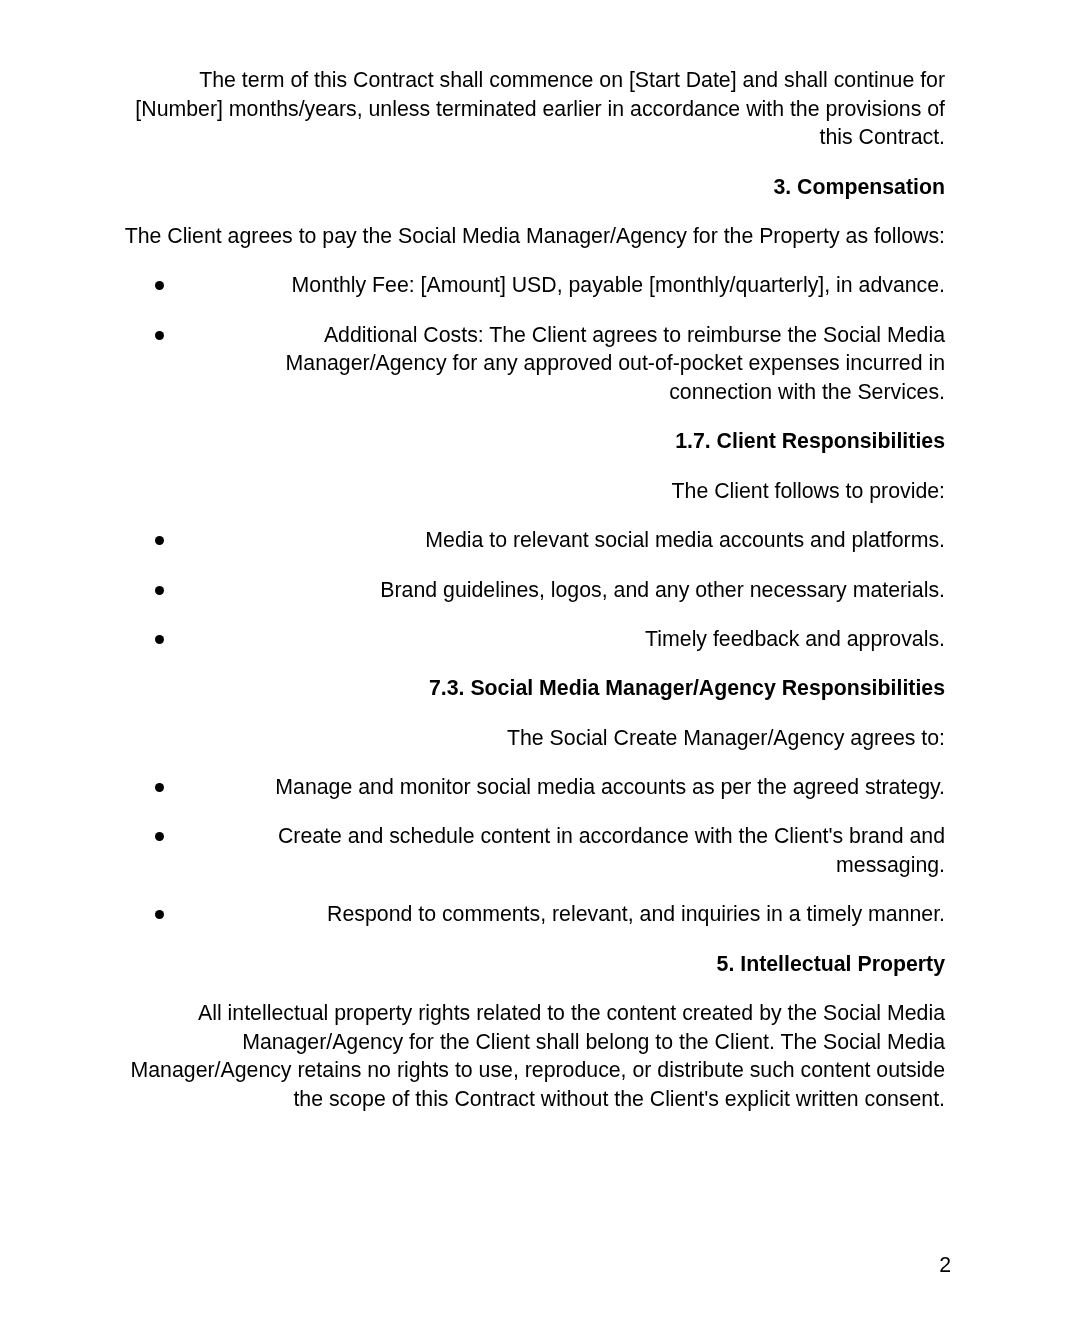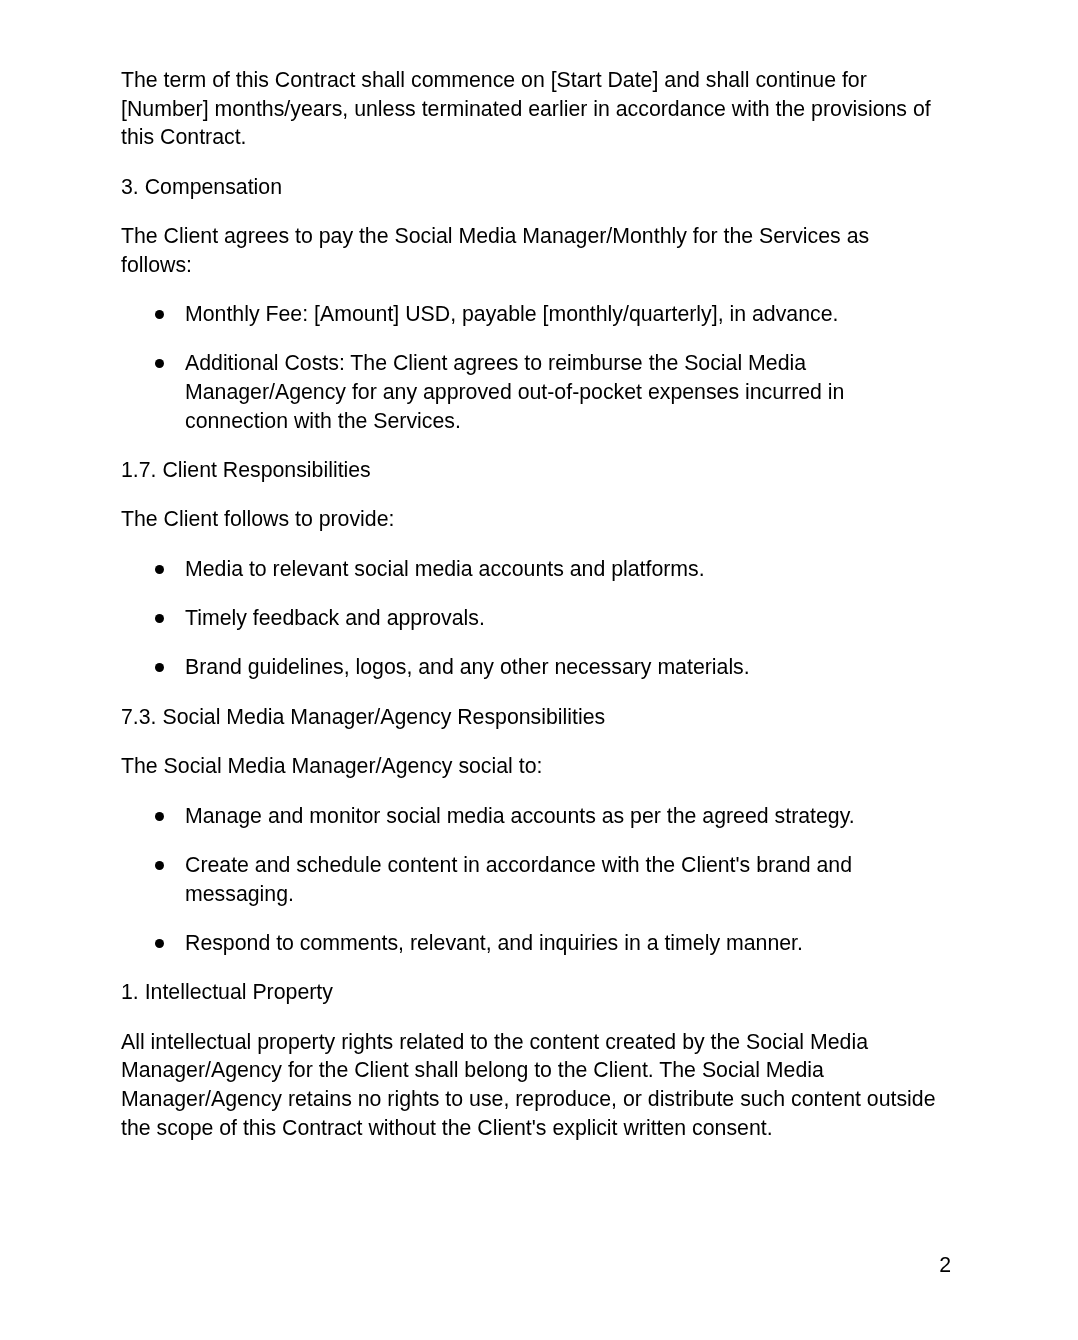--- a/index.html
+++ b/index.html
@@ -23,25 +23,26 @@
     left: 121px;
     top: 66px;
     width: 824px;
     font-size: 21.3px;
     line-height: 28.6px;
     font-weight: 400;
   }
   .block {
     margin: 0 0 20.8px 0;
     padding: 0;
+    text-align: right;
   }
   h2.heading {
     font-size: 21.3px;
     line-height: 28.6px;
-    font-weight: 400;
+    font-weight: 700;
   }
   .bullet-item {
     position: relative;
     padding-left: 64px;
   }
   .bullet-marker {
     position: absolute;
     left: 34px;
     top: 10px;
     width: 9px;
@@ -59,32 +60,32 @@
     line-height: 28.6px;
   }
 </style>
 </head>
 <body>
 
 <div class="page">
   <main class="content">
       <p class="block paragraph">The term of this Contract shall commence on [Start Date] and shall continue for [Number] months/years, unless terminated earlier in accordance with the provisions of this Contract.</p>
       <h2 class="block heading">3. Compensation</h2>
-      <p class="block paragraph">The Client agrees to pay the Social Media Manager/Monthly for the Services as follows:</p>
+      <p class="block paragraph">The Client agrees to pay the Social Media Manager/Agency for the Property as follows:</p>
       <div class="block bullet-item"><span class="bullet-marker"></span><span>Monthly Fee: [Amount] USD, payable [monthly/quarterly], in advance.</span></div>
       <div class="block bullet-item"><span class="bullet-marker"></span><span>Additional Costs: The Client agrees to reimburse the Social Media Manager/Agency for any approved out-of-pocket expenses incurred in connection with the Services.</span></div>
       <h2 class="block heading">1.7. Client Responsibilities</h2>
       <p class="block paragraph">The Client follows to provide:</p>
       <div class="block bullet-item"><span class="bullet-marker"></span><span>Media to relevant social media accounts and platforms.</span></div>
+      <div class="block bullet-item"><span class="bullet-marker"></span><span>Brand guidelines, logos, and any other necessary materials.</span></div>
       <div class="block bullet-item"><span class="bullet-marker"></span><span>Timely feedback and approvals.</span></div>
-      <div class="block bullet-item"><span class="bullet-marker"></span><span>Brand guidelines, logos, and any other necessary materials.</span></div>
       <h2 class="block heading">7.3. Social Media Manager/Agency Responsibilities</h2>
-      <p class="block paragraph">The Social Media Manager/Agency social to:</p>
+      <p class="block paragraph">The Social Create Manager/Agency agrees to:</p>
       <div class="block bullet-item"><span class="bullet-marker"></span><span>Manage and monitor social media accounts as per the agreed strategy.</span></div>
       <div class="block bullet-item"><span class="bullet-marker"></span><span>Create and schedule content in accordance with the Client's brand and messaging.</span></div>
       <div class="block bullet-item"><span class="bullet-marker"></span><span>Respond to comments, relevant, and inquiries in a timely manner.</span></div>
-      <h2 class="block heading">1. Intellectual Property</h2>
+      <h2 class="block heading">5. Intellectual Property</h2>
       <p class="block paragraph">All intellectual property rights related to the content created by the Social Media Manager/Agency for the Client shall belong to the Client. The Social Media Manager/Agency retains no rights to use, reproduce, or distribute such content outside the scope of this Contract without the Client's explicit written consent.</p>
     </main>
   <div class="footer">
     <span>2</span>
   </div>
 </div>
 
 </body></html>

